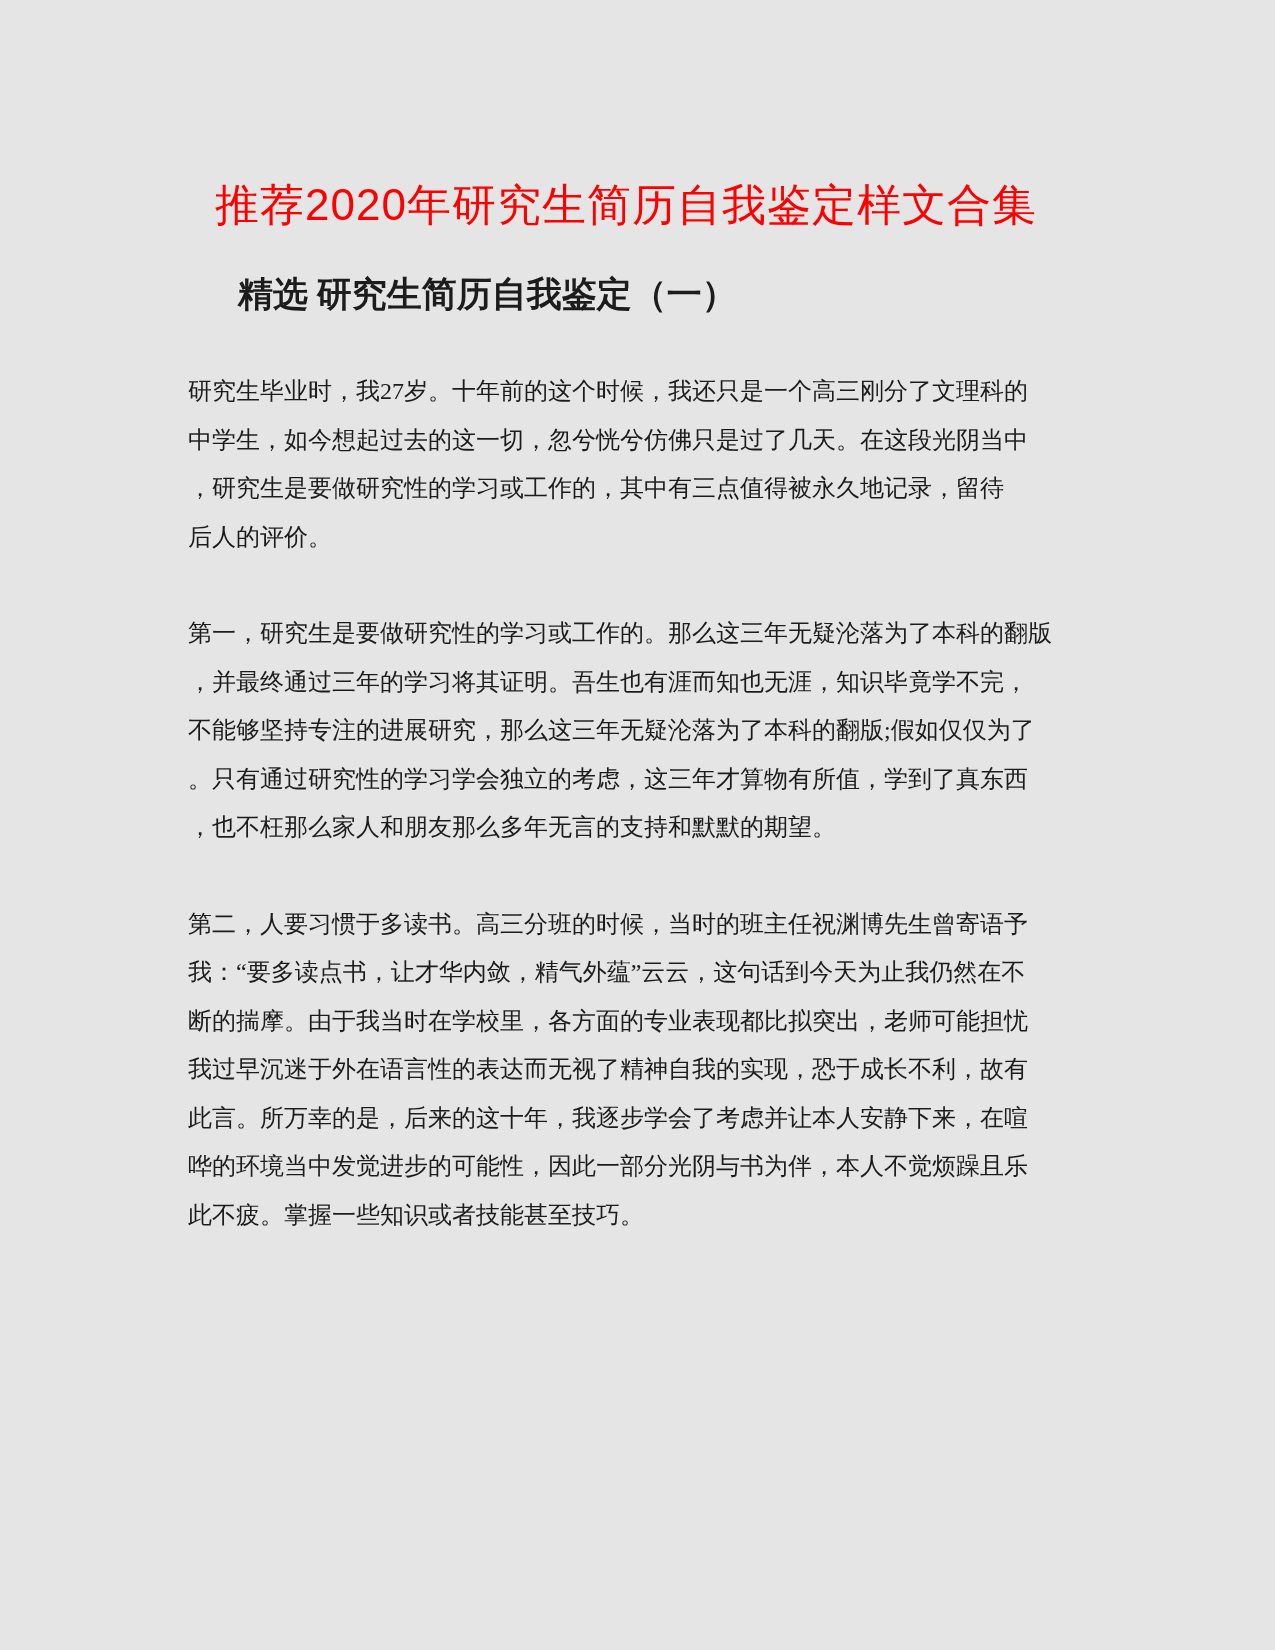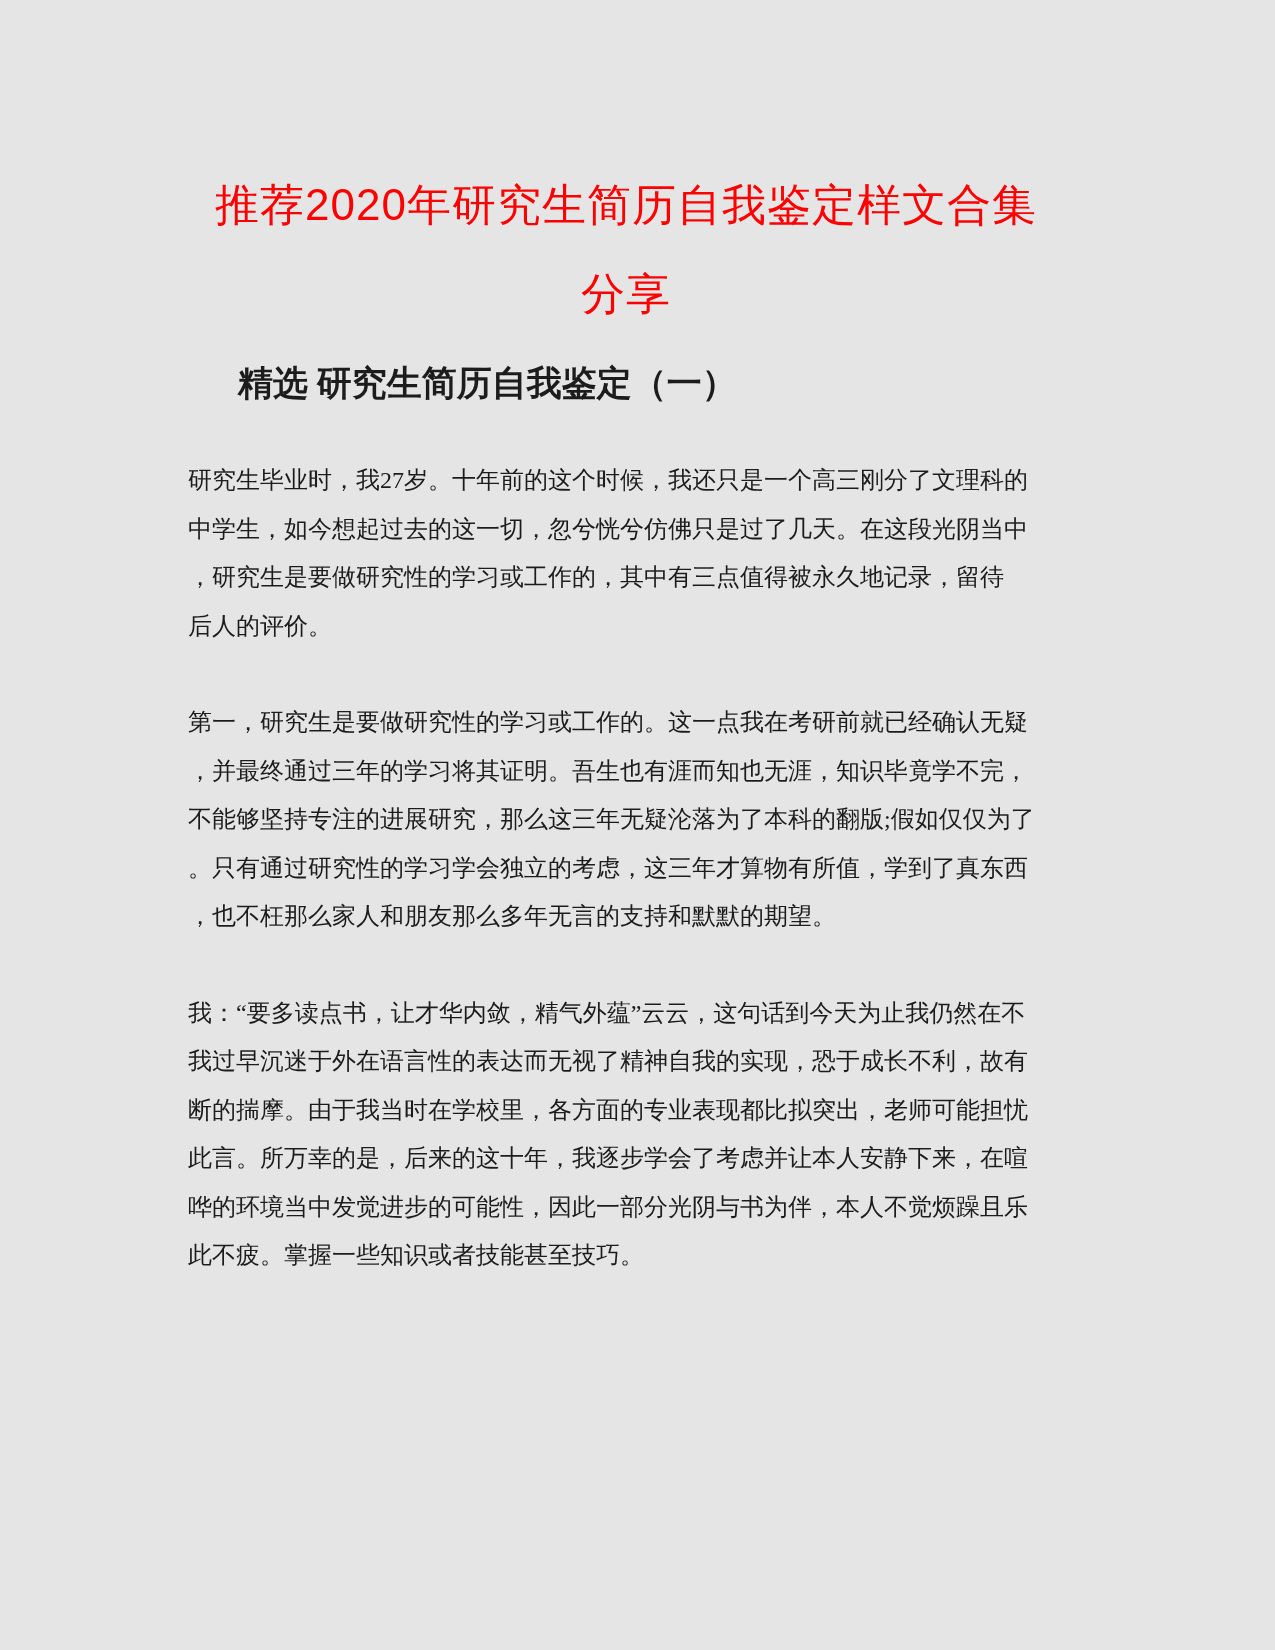--- a/index.html
+++ b/index.html
@@ -55,43 +55,43 @@
   }
 </style>
 </head>
 <body>
 
 <div class="page">
   <div class="content">
 
     <h1 class="doc-title" style="color: rgb(255, 0, 0);">
       <div class="title-line">推荐2020年研究生简历自我鉴定样文合集</div>
-      <div class="title-line">分享</div>
     </h1>
 
     <div class="subtitle">精选 研究生简历自我鉴定（一）</div>
 
     <div id="paragraphs">
         <div class="paragraph">
           <div class="line">研究生毕业时，我27岁。十年前的这个时候，我还只是一个高三刚分了文理科的</div>
           <div class="line">中学生，如今想起过去的这一切，忽兮恍兮仿佛只是过了几天。在这段光阴当中</div>
           <div class="line">，研究生是要做研究性的学习或工作的，其中有三点值得被永久地记录，留待</div>
           <div class="line">后人的评价。</div>
         </div>
         <div class="paragraph">
-          <div class="line">第一，研究生是要做研究性的学习或工作的。这一点我在考研前就已经确认无疑</div>
+          <div class="line">第一，研究生是要做研究性的学习或工作的。那么这三年无疑沦落为了本科的翻版</div>
           <div class="line">，并最终通过三年的学习将其证明。吾生也有涯而知也无涯，知识毕竟学不完，</div>
           <div class="line">不能够坚持专注的进展研究，那么这三年无疑沦落为了本科的翻版;假如仅仅为了</div>
           <div class="line">。只有通过研究性的学习学会独立的考虑，这三年才算物有所值，学到了真东西</div>
           <div class="line">，也不枉那么家人和朋友那么多年无言的支持和默默的期望。</div>
         </div>
         <div class="paragraph">
+          <div class="line">第二，人要习惯于多读书。高三分班的时候，当时的班主任祝渊博先生曾寄语予</div>
           <div class="line">我：“要多读点书，让才华内敛，精气外蕴”云云，这句话到今天为止我仍然在不</div>
+          <div class="line">断的揣摩。由于我当时在学校里，各方面的专业表现都比拟突出，老师可能担忧</div>
           <div class="line">我过早沉迷于外在语言性的表达而无视了精神自我的实现，恐于成长不利，故有</div>
-          <div class="line">断的揣摩。由于我当时在学校里，各方面的专业表现都比拟突出，老师可能担忧</div>
           <div class="line">此言。所万幸的是，后来的这十年，我逐步学会了考虑并让本人安静下来，在喧</div>
           <div class="line">哗的环境当中发觉进步的可能性，因此一部分光阴与书为伴，本人不觉烦躁且乐</div>
           <div class="line">此不疲。掌握一些知识或者技能甚至技巧。</div>
         </div>
       </div>
 
   </div>
 </div>
 
 </body></html>

